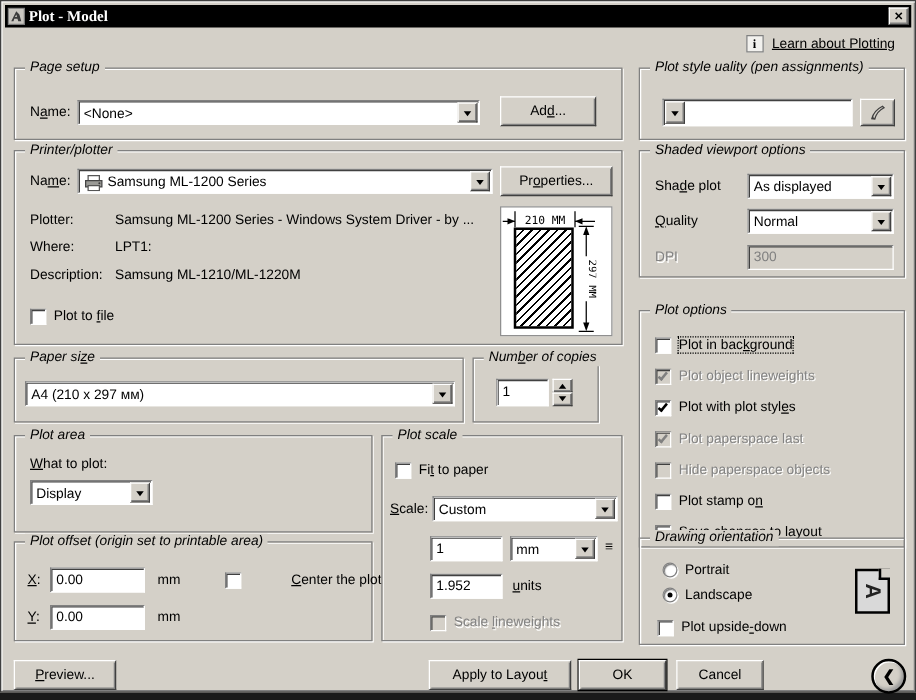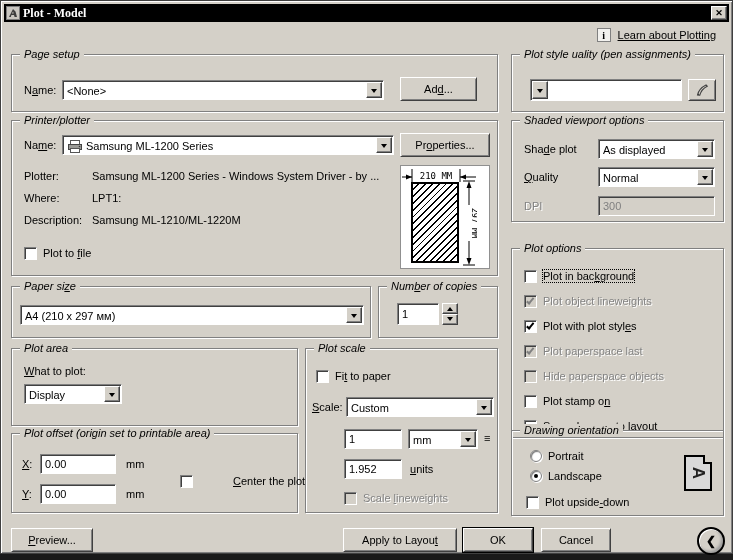--- a/index.html
+++ b/index.html
@@ -226,21 +226,21 @@
   <div class="group" style="left:10px; top:285px; width:360px; height:52px;">
     <span class="legend">Paper si<u>z</u>e</span>
     <div class="combo" style="left:8px; top:18px; width:344px; height:20px;">
       <span class="ctext">A4 (210 x 297 мм)</span>
       <span class="cbtn">
           <span class="tri-down"></span>
         </span>
     </div>
   </div>
 
-  <div class="group" style="left:377px; top:285px; width:120px; height:52px;">
+  <div class="group" style="left:377px; top:285px; width:101px; height:52px;">
     <span class="legend">Num<u>b</u>er of copies</span>
     <div class="spin" style="left:18px; top:16px;">
       <input class="tin2" value="1" style="">
       <span class="spincol">
         <span class="spinbtn">
             <span class="arr-up"></span>
           </span>
         <span class="spinbtn">
             <span class="arr-dn"></span>
           </span>
@@ -257,21 +257,21 @@
           <span class="tri-down"></span>
         </span>
     </div>
   </div>
 
   <div class="group" style="left:10px; top:432px; width:287px; height:80px;">
     <span class="legend">Plot offset (origin set to printable area)</span>
     <span class="abs lbl" style="left:10px; top:24px;"><u>X</u>:</span>
     <input class="tin" style="left: 28px; top: 20px; width: 76px; height: 20px;" value="0.00">
     <span class="abs lbl" style="left:114px; top:24px;">mm</span>
-    <div class="cbrow" style="left:168px; top:40px;gap:40px;">
+    <div class="cbrow" style="left:168px; top:23px;gap:40px;">
       <span class="cb"></span>
       <span class="lbl"><u>C</u>enter the plot</span>
     </div>
     <span class="abs lbl" style="left:10px; top:54px;"><u>Y</u>:</span>
     <input class="tin" style="left: 28px; top: 50px; width: 76px; height: 20px;" value="0.00">
     <span class="abs lbl" style="left:114px; top:54px;">mm</span>
   </div>
 
   <div class="group" style="left:304px; top:347px; width:193px; height:165px;">
     <span class="legend">Plot scale</span>

